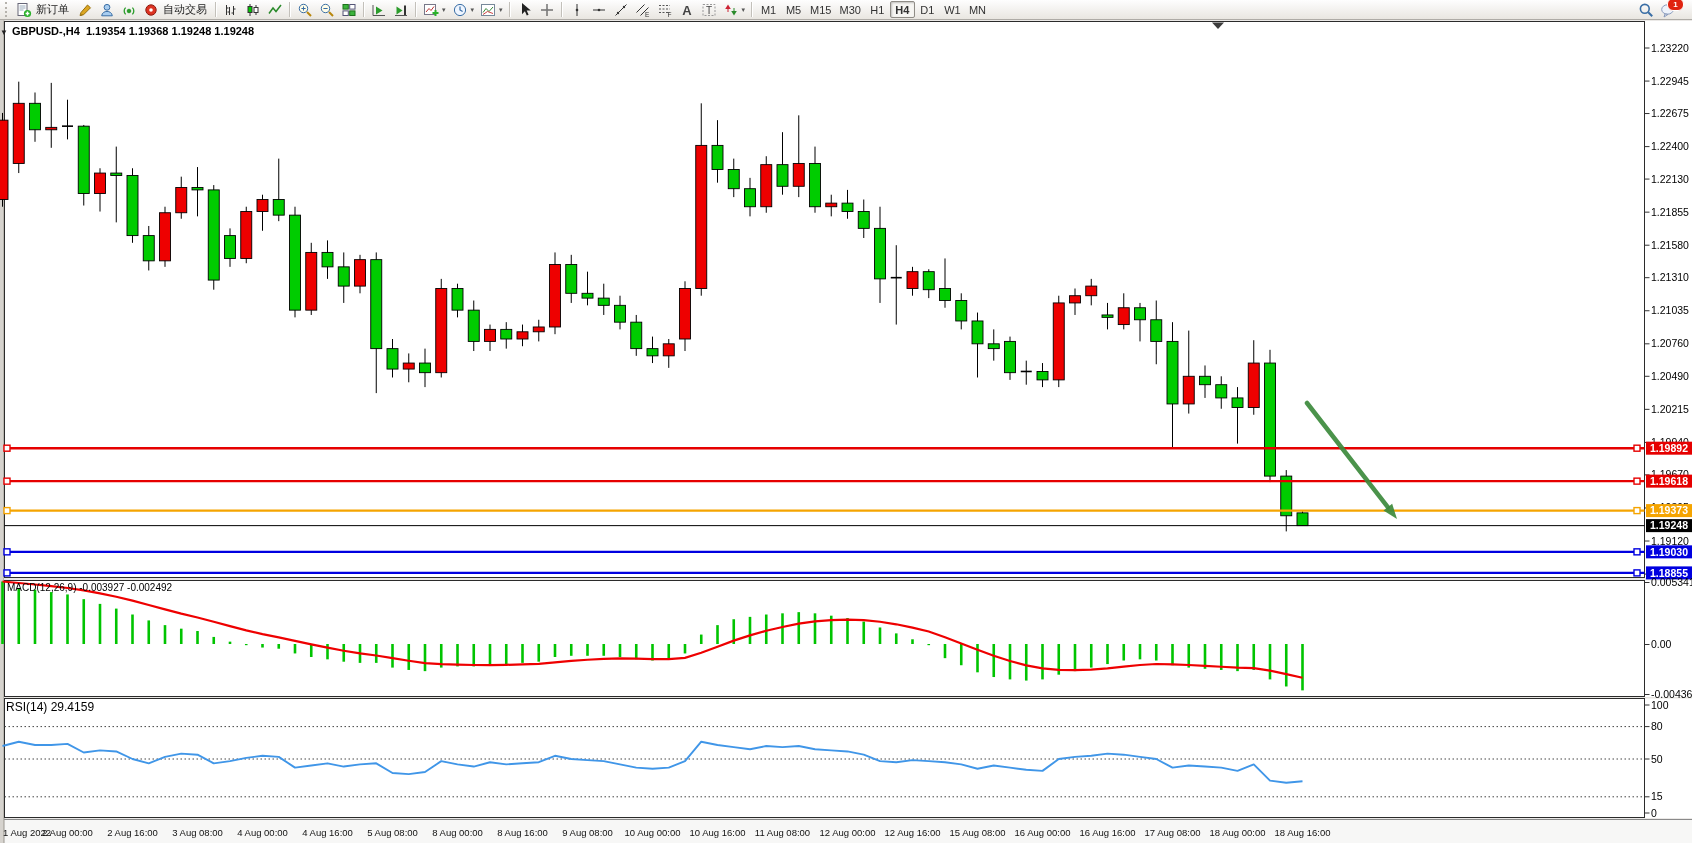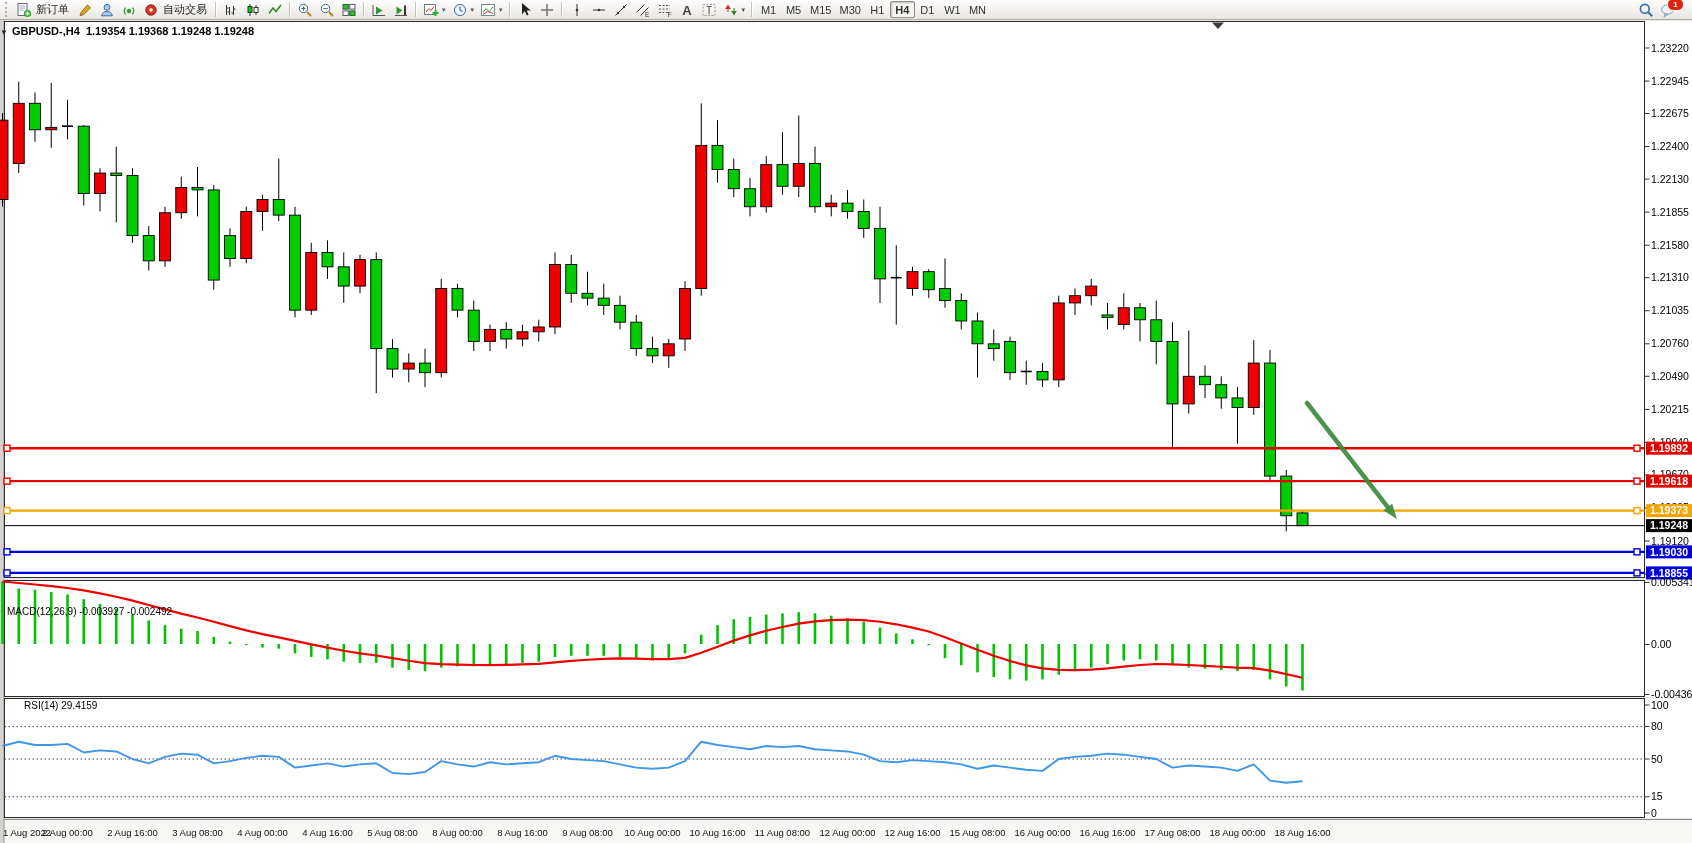--- a/index.html
+++ b/index.html
@@ -24,22 +24,22 @@
   .spacer{flex:1;}
   .icon16{width:16px;height:16px;display:inline-block;}
   .badge-wrap{position:relative;}
   .badge{position:absolute;top:-4px;right:-6px;min-width:11px;height:11px;border-radius:6px;
     background:#e02310;color:#fff;font-size:8px;font-weight:bold;line-height:11px;
     text-align:center;padding:0 2px;border:1px solid #fff;}
   
   .ov{position:absolute;z-index:5;color:#000;white-space:nowrap;}
   #chart-title{left:0;top:25px;font-size:11px;font-weight:bold;}
   #chart-title .exp{font-size:8px;color:#222;margin-right:4px;}
-  #macd-label{left:7px;top:582px;font-size:10px;margin-top:24px;}
-  #rsi-label{left:24px;top:700px;font-size:10px;}
+  #macd-label{left:7px;top:582px;font-size:10px;}
+  #rsi-label{left:6px;top:700px;font-size:12px;}
 </style>
 </head>
 <body>
 
 <div id="root">
 
   <div class="toolbar">
     <span class="grip"></span>
     <button class="tb">
       <span class="icon16"><svg viewBox="0 0 16 16">

